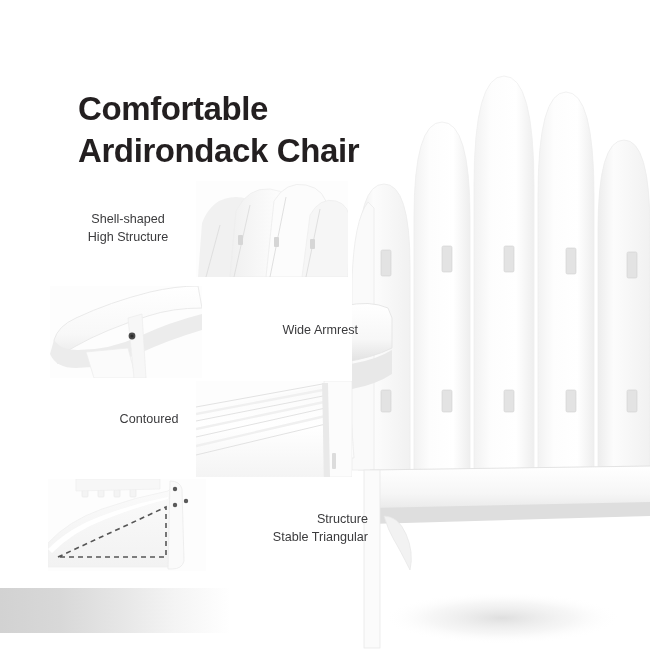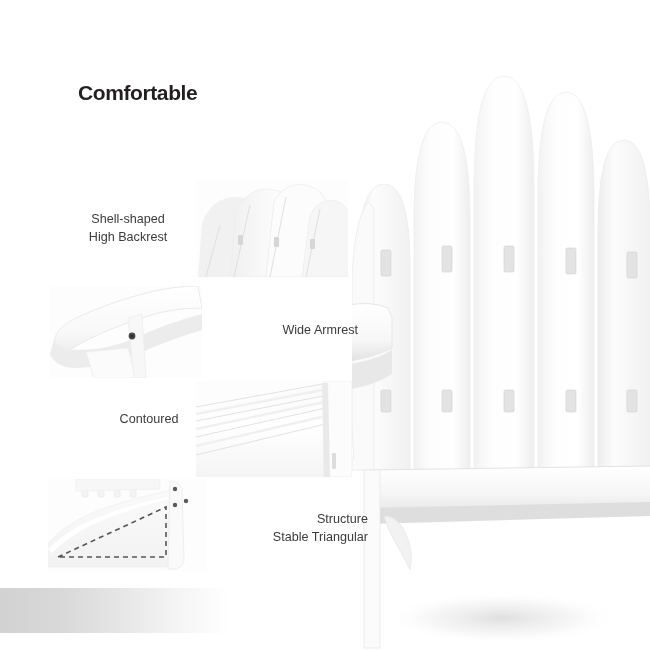--- a/index.html
+++ b/index.html
@@ -21,21 +21,21 @@
     background: #ffffff;
     overflow: hidden;
   }
 
   
   .headline {
     position: absolute;
     left: 78px;
     top: 66px;
     width: 420px;
-    font-size: 21px;
+    font-size: 33px;
     line-height: 1.28;
     font-weight: bold;
     letter-spacing: -0.4px;
     color: #231f20;
     z-index: 30;
   }
   .headline .ln { display: block; white-space: nowrap; }
 
   
   .feat-label {
@@ -167,20 +167,21 @@
       </g>
 
       <rect x="12" y="452" width="16" height="178" fill="#fbfbfb" stroke="#e8e8e8" stroke-width="0.8"></rect>
 
       <path d="M32 498 q14 0 22 18 q8 18 4 36 q-10 -20 -16 -30 q-6 -10 -10 -24 Z" fill="#f2f2f2" stroke="#e5e5e5" stroke-width="0.7"></path>
     </svg>
   </div>
 
   <h1 class="headline">
     <span class="ln">Comfortable</span>
+    <span class="ln">Ardirondack Chair</span>
   </h1>
 
   <div class="thumb" id="thumb-backrest">
     <svg viewBox="0 0 152 96" xmlns="http://www.w3.org/2000/svg">
       <defs>
         <linearGradient id="tb1" x1="0" y1="0" x2="1" y2="0">
           <stop offset="0%" stop-color="#f0f0f0"></stop>
           <stop offset="60%" stop-color="#fcfcfc"></stop>
           <stop offset="100%" stop-color="#f2f2f2"></stop>
         </linearGradient>
@@ -199,21 +200,21 @@
       <g fill="#d6d6d6">
         <rect x="42" y="54" width="5" height="10" rx="1"></rect>
         <rect x="78" y="56" width="5" height="10" rx="1"></rect>
         <rect x="114" y="58" width="5" height="10" rx="1"></rect>
       </g>
     </svg>
   </div>
 
   <div class="feat-label center" id="label-backrest">
     <span class="ln">Shell-shaped</span>
-    <span class="ln">High Backrest</span>
+    <span class="ln">High Structure</span>
   </div>
 
   <div class="thumb" id="thumb-armrest">
     <svg viewBox="0 0 152 92" xmlns="http://www.w3.org/2000/svg">
       <defs>
         <linearGradient id="ta1" x1="0" y1="0" x2="0" y2="1">
           <stop offset="0%" stop-color="#ffffff"></stop>
           <stop offset="62%" stop-color="#f8f8f8"></stop>
           <stop offset="100%" stop-color="#e6e6e6"></stop>
         </linearGradient>

